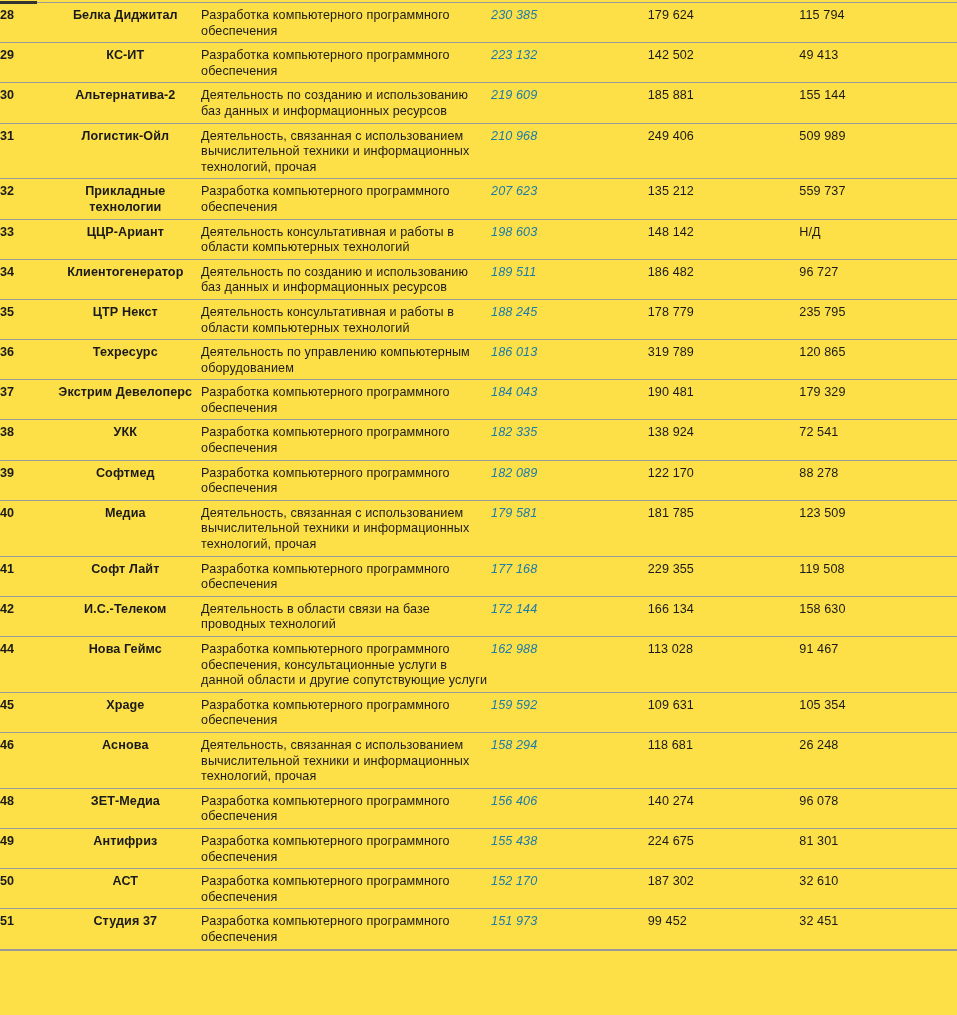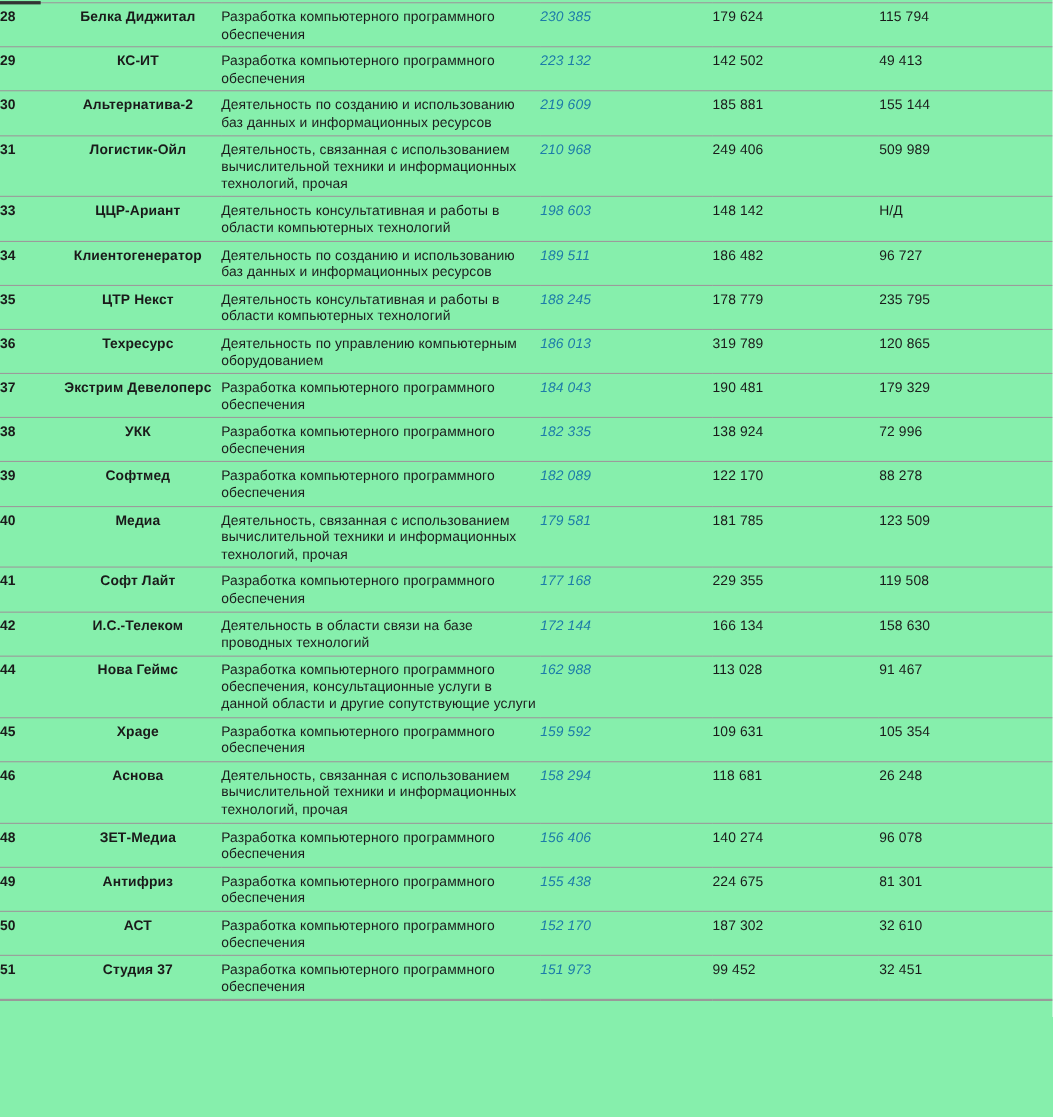--- a/index.html
+++ b/index.html
@@ -7,21 +7,21 @@
     padding: 0;
     background: #ffffff;
     font-family: "Liberation Sans", "DejaVu Sans", sans-serif;
     color: #1a1a1a;
   }
   .page {
     position: relative;
     width: 957px;
     height: 1015px;
     overflow: hidden;
-    background: #86efac;
+    background: #fde047;
   }
   
   .top-tick {
     position: absolute;
     top: 1px;
     left: 0;
     width: 37px;
     height: 3px;
     background: #333333;
     z-index: 2;
@@ -126,20 +126,28 @@
 
         <tr>
           <td class="rank">31</td>
           <td class="name">Логистик-Ойл</td>
           <td class="activity">Деятельность, связанная с использованием вычислительной техники и информационных технологий, прочая</td>
           <td class="num rev">210 968</td>
           <td class="num">249 406</td>
           <td class="num">509 989</td>
         </tr>
 
+        <tr>
+          <td class="rank">32</td>
+          <td class="name">Прикладные технологии</td>
+          <td class="activity">Разработка компьютерного программного обеспечения</td>
+          <td class="num rev">207 623</td>
+          <td class="num">135 212</td>
+          <td class="num">559 737</td>
+        </tr>
 
         <tr>
           <td class="rank">33</td>
           <td class="name">ЦЦР-Ариант</td>
           <td class="activity">Деятельность консультативная и работы в области компьютерных технологий</td>
           <td class="num rev">198 603</td>
           <td class="num">148 142</td>
           <td class="num">Н/Д</td>
         </tr>
 
@@ -178,21 +186,21 @@
           <td class="num">190 481</td>
           <td class="num">179 329</td>
         </tr>
 
         <tr>
           <td class="rank">38</td>
           <td class="name">УКК</td>
           <td class="activity">Разработка компьютерного программного обеспечения</td>
           <td class="num rev">182 335</td>
           <td class="num">138 924</td>
-          <td class="num">72 996</td>
+          <td class="num">72 541</td>
         </tr>
 
         <tr>
           <td class="rank">39</td>
           <td class="name">Софтмед</td>
           <td class="activity">Разработка компьютерного программного обеспечения</td>
           <td class="num rev">182 089</td>
           <td class="num">122 170</td>
           <td class="num">88 278</td>
         </tr>

